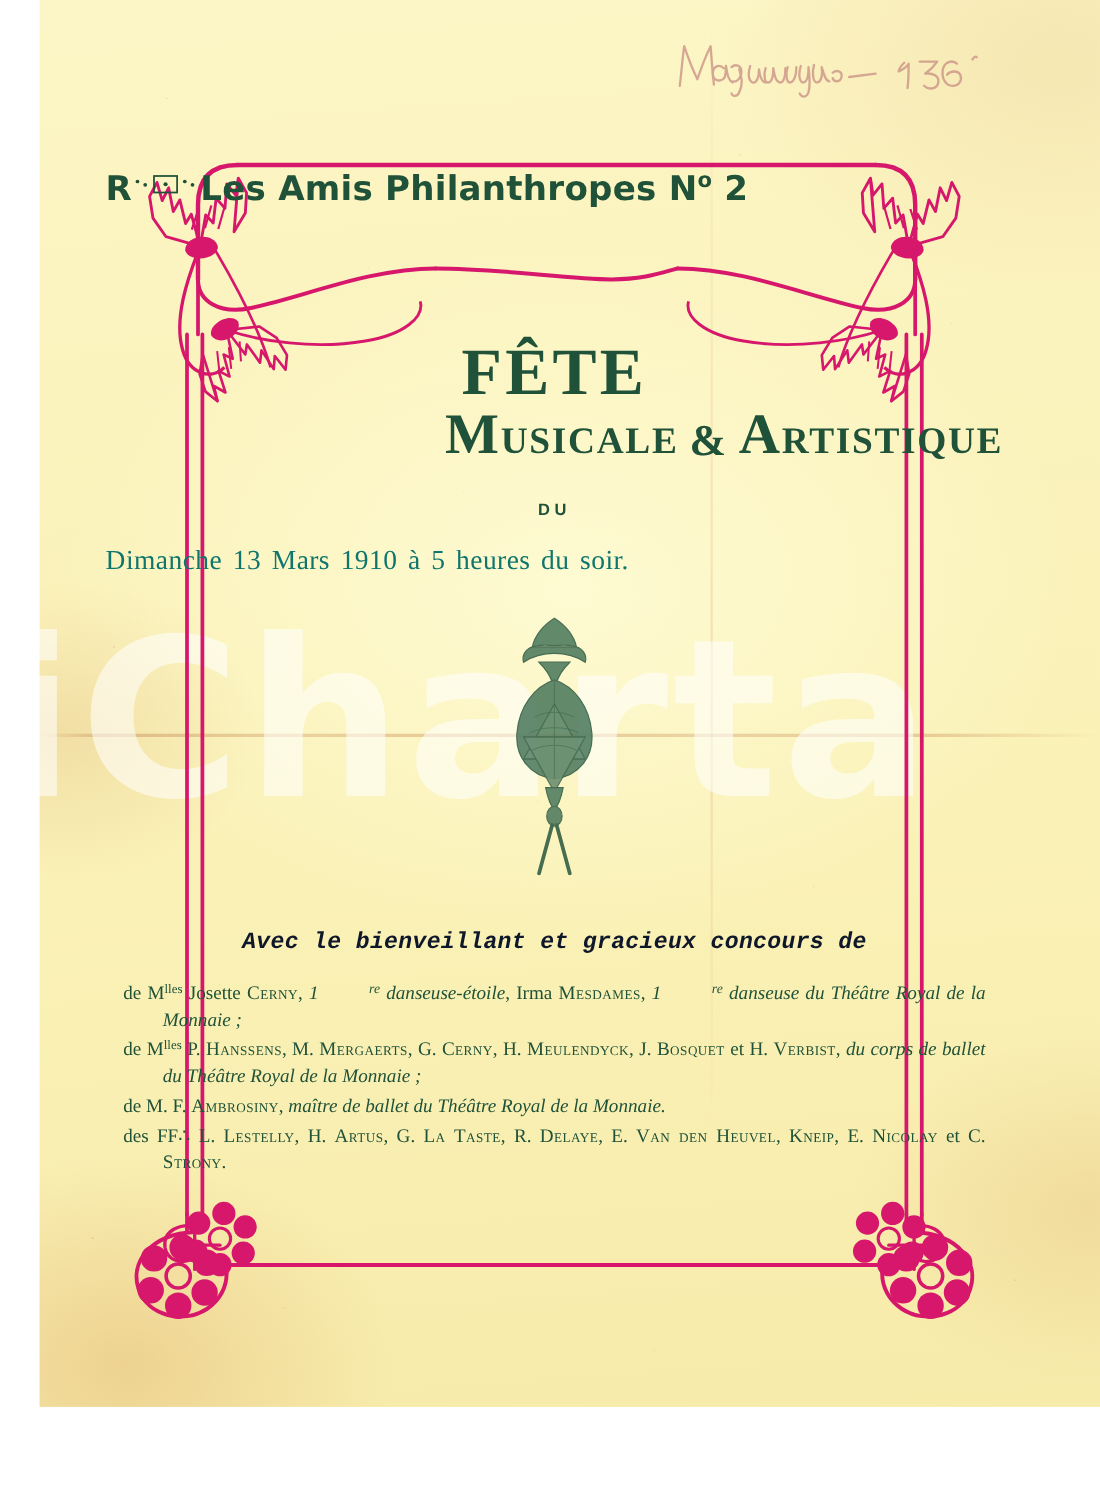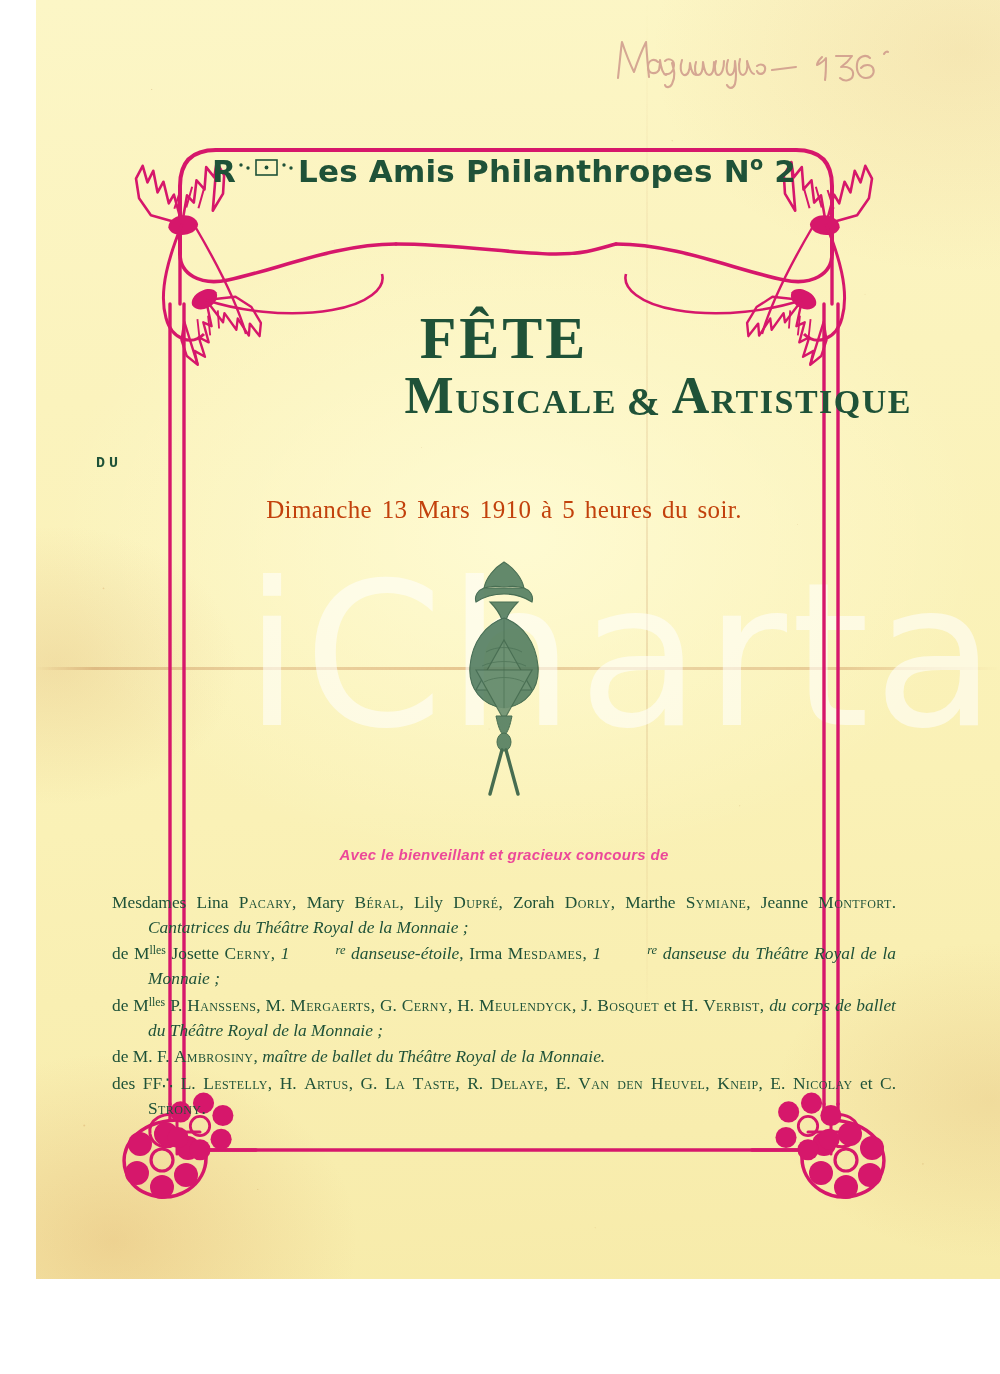--- a/index.html
+++ b/index.html
@@ -92,24 +92,24 @@
       rgba(196,138,84,0.00) 80%);
     filter: blur(0.6px);
   }
 
   
   .watermark {
     position: absolute;
     left: 0;
     right: 0;
     top: 556px;
-    text-align: right;
+    text-align: left;
     font-family: "DejaVu Sans", sans-serif;
     font-size: 200px;
-    font-weight: 400;
+    font-weight: 700;
     letter-spacing: 4px;
     color: rgba(255, 255, 255, 0.56);
     line-height: 1;
     pointer-events: none;
     user-select: none;
     white-space: nowrap;
   }
 
   
   .annotation {
@@ -140,21 +140,21 @@
     top: 104px;
     width: 816px;
     height: 1070px;
   }
 
   .lodge-header {
     position: absolute;
     top: 48px;
     left: 0;
     width: 100%;
-    text-align: center;
+    text-align: left;
     font-family: "DejaVu Sans", sans-serif;
     font-weight: 700;
     font-size: 31px;
     letter-spacing: 0.2px;
     color: #1f5238;
     white-space: nowrap;
   }
   .lodge-header .masonic-mark {
     display: inline-block;
     position: relative;
@@ -198,37 +198,37 @@
     font-weight: 700;
     padding: 0 10px;
     vertical-align: -2px;
   }
 
   .title-du {
     position: absolute;
     top: 351px;
     left: 0;
     width: 100%;
-    font-family: Liberation Mono, monospace;
+    text-align: center;
+    font-family: Liberation Sans, sans-serif;
     font-size: 15px;
     font-weight: 700;
     letter-spacing: 4px;
     color: #1f5238;
   }
 
   .title-date {
     position: absolute;
     top: 392px;
     left: 0;
     width: 100%;
-    text-align: center;
     font-family: "Liberation Serif", serif;
     font-size: 25px;
     letter-spacing: 0.4px;
-    color: #c2410c;
+    color: #0f766e;
     word-spacing: 3px;
   }
 
   
   .emblem {
     position: absolute;
     top: 452px;
     left: 50%;
     transform: translateX(-50%);
     width: 132px;
@@ -237,26 +237,26 @@
   }
   .emblem svg { display: block; width: 100%; height: 100%; }
 
   
   .credits-heading {
     position: absolute;
     top: 742px;
     left: 0;
     width: 100%;
     text-align: center;
-    font-family: Liberation Sans, sans-serif;
+    font-family: Liberation Mono, monospace;
     font-style: italic;
     font-weight: 700;
-    font-size: 15px;
+    font-size: 21px;
     letter-spacing: 0.3px;
-    color: #ec4899;
+    color: #0f172a;
   }
 
   .credits-body {
     position: absolute;
     top: 786px;
     left: 16px;
     width: 784px;
     color: #1f5238;
     font-family: "Liberation Serif", serif;
     font-size: 17.4px;
@@ -474,27 +474,20 @@
           <path d="M64 194 L52 238"></path>
           <path d="M68 194 L80 238"></path>
         </g>
       </svg>
     </div>
 
     <div class="credits-heading">Avec le bienveillant et gracieux concours de</div>
 
     <div class="credits-body">
 
-      <p>
-        <span class="lead">Mesdames</span>
-        Lina <span class="sc">Pacary</span>, Mary <span class="sc">Béral</span>,
-        Lily <span class="sc">Dupré</span>, Zorah <span class="sc">Dorly</span>,
-        Marthe <span class="sc">Symiane</span>, Jeanne <span class="sc">Montfort</span>.
-        <span class="it">Cantatrices du Théâtre Royal de la Monnaie ;</span>
-      </p>
 
       <p>
         <span class="lead">de M<span class="sup-sm">lles</span></span>
         Josette <span class="sc">Cerny</span>,
         <span class="it">1<span class="sup-it">re</span> danseuse-étoile</span>,
         Irma <span class="sc">Mesdames</span>,
         <span class="it">1<span class="sup-it">re</span> danseuse du Théâtre Royal de la Monnaie ;</span>
       </p>
 
       <p>

